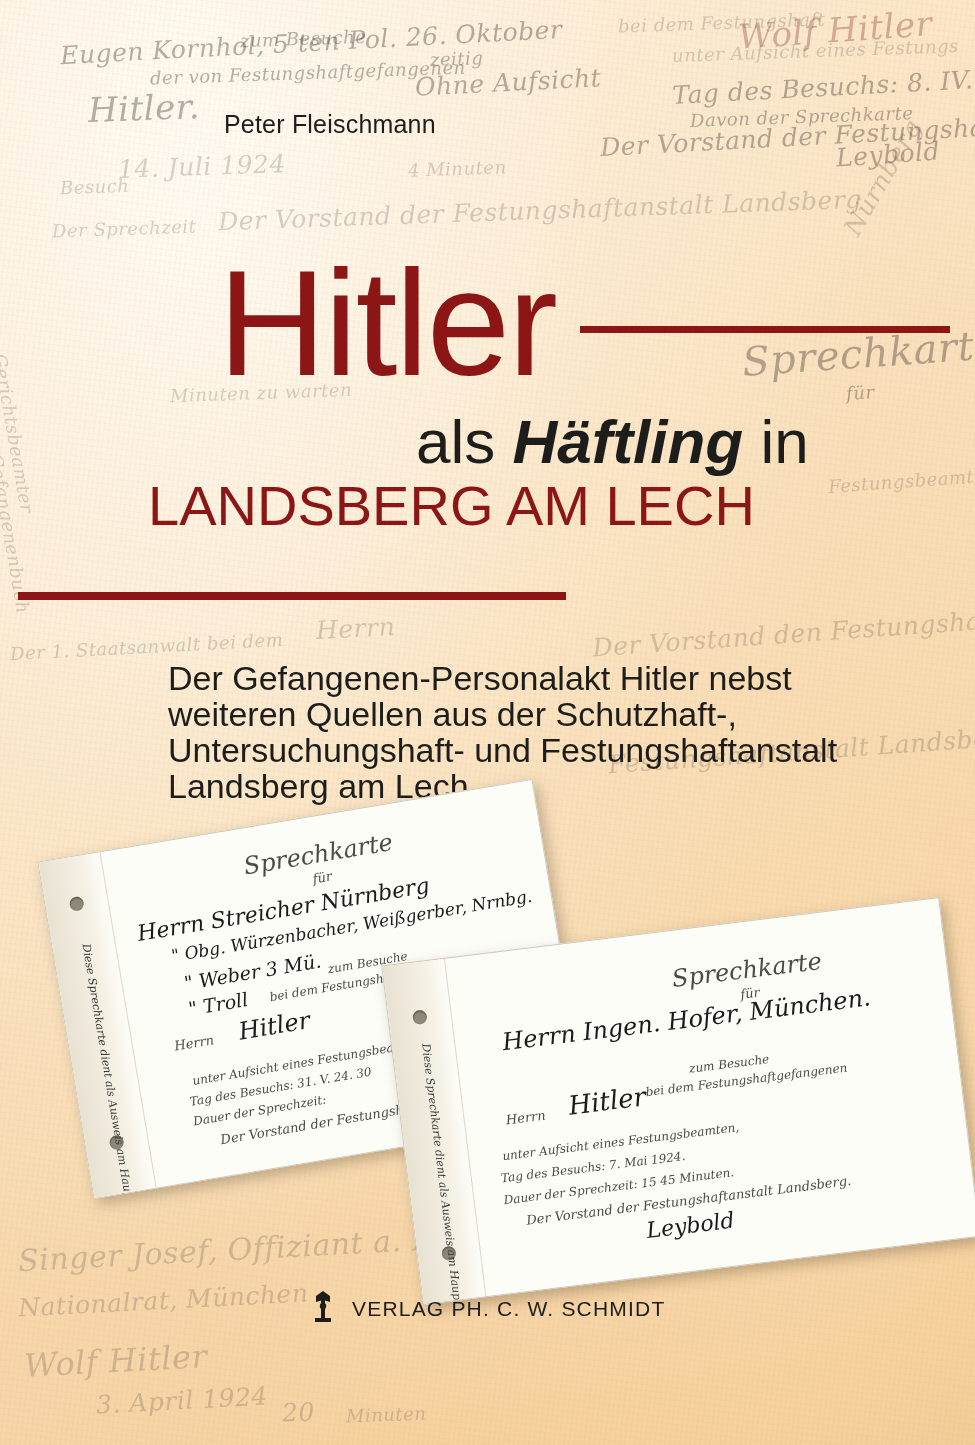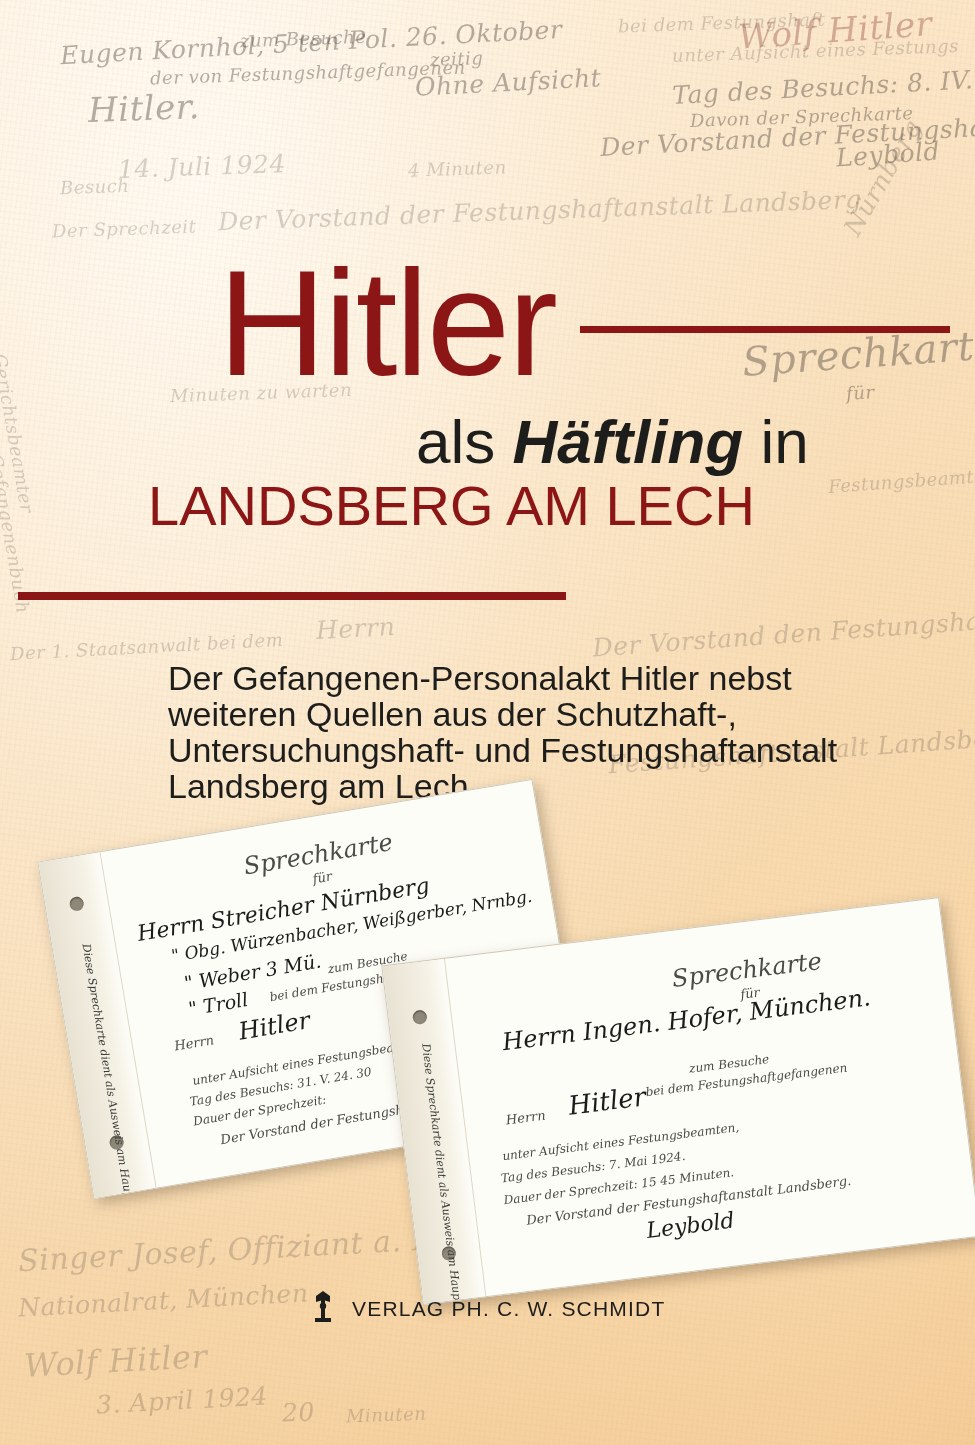--- a/index.html
+++ b/index.html
@@ -261,20 +261,21 @@
     <div class="hw big faint" style="left:18px; top:1232px; transform:rotate(-3deg); font-size:30px;">Singer Josef, Offiziant a. D.</div>
     <div class="hw med faint" style="left:18px; top:1286px; transform:rotate(-3deg);">Nationalrat, München</div>
     <div class="hw big faint" style="left:24px; top:1342px; transform:rotate(-3deg); font-size:32px;">Wolf Hitler</div>
     <div class="hw med faint" style="left:96px; top:1386px; transform:rotate(-3deg);">3. April 1924</div>
     <div class="hw med faint" style="left:282px; top:1398px; transform:rotate(-2deg);">20</div>
     <div class="hw sml faint" style="left:346px; top:1404px; transform:rotate(-2deg);">Minuten</div>
     <div class="hw med faint" style="left:608px; top:736px; transform:rotate(-4deg);">Festungshaftanstalt Landsberg</div>
     <div class="hw med faint" style="left:838px; top:226px; transform:rotate(-60deg); transform-origin:0 0;">Nürnberg</div>
   </div>
 
+  <div class="author">Peter Fleischmann</div>
 
   <div class="rule-top"></div>
   <div class="title-main">Hitler</div>
 
   <div class="title-line2">
     <span>als </span><span class="ital">Häftling</span><span> in</span>
   </div>
 
   <div class="title-line3">LANDSBERG AM LECH</div>
 

